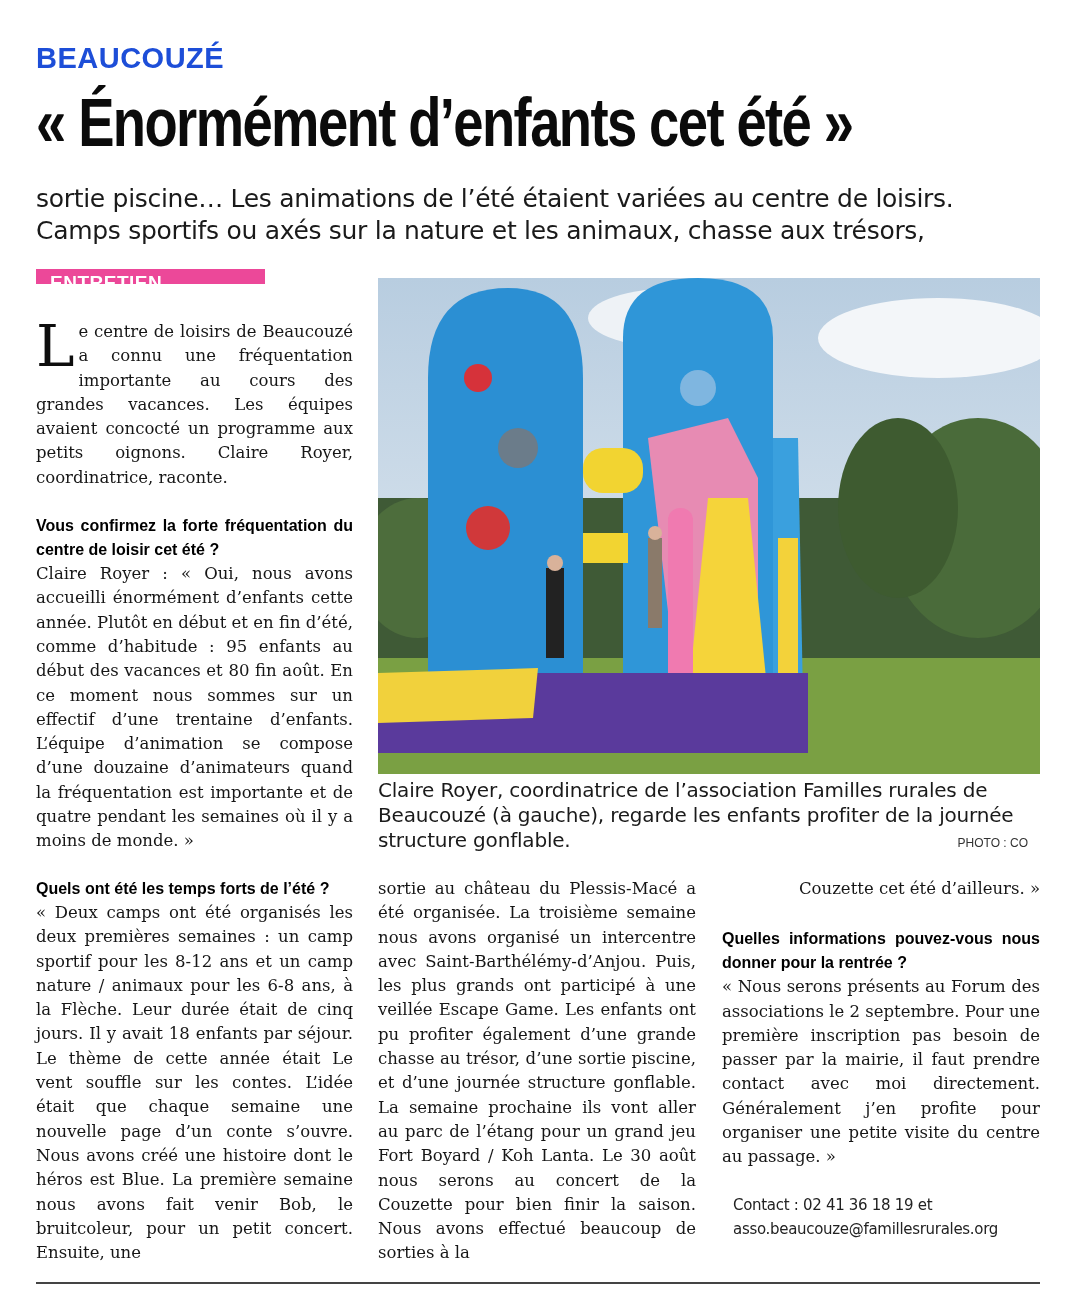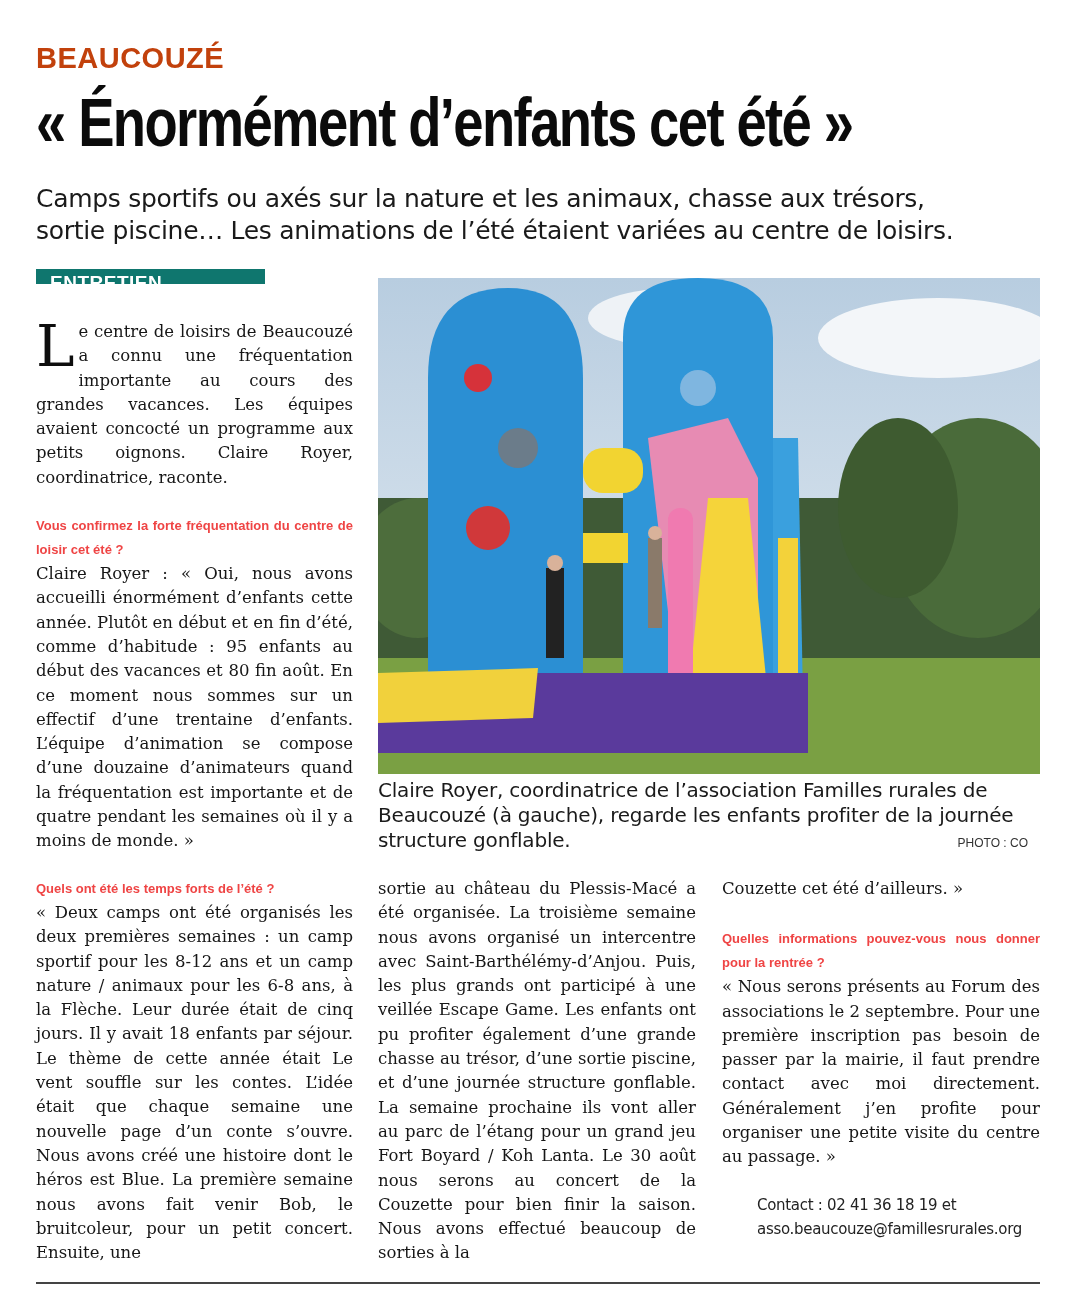--- a/index.html
+++ b/index.html
@@ -1,40 +1,40 @@
 <!DOCTYPE html>
 <html><head>
 <meta charset="utf-8">
 <style>
   html, body { margin:0; padding:0; background:#fff; }
   body { width:1080px; height:1305px; position:relative; overflow:hidden; color:#161616; }
-  .kicker { position:absolute; left:36px; top:42px; font-family:"Liberation Sans", sans-serif; font-weight:bold; font-size:29px; color:#c2410c; letter-spacing:0.5px; }
+  .kicker { position:absolute; left:36px; top:42px; font-family:"Liberation Sans", sans-serif; font-weight:bold; font-size:29px; color:#1d4ed8; letter-spacing:0.5px; }
   .headline { position:absolute; left:36px; top:82px; font-family:"Liberation Sans", sans-serif; font-weight:bold; font-size:68px; line-height:80px; letter-spacing:-2px; transform:scaleX(0.80); transform-origin:left top; white-space:nowrap; color:#0b0b0b; }
   .standfirst { position:absolute; left:36px; top:183px; width:1010px; font-family:"DejaVu Sans", sans-serif; font-size:25px; line-height:32px; color:#1a1a1a; letter-spacing:-0.3px; }
   .standfirst div { white-space:nowrap; }
-  .tag { position:absolute; left:36px; top:269px; width:229px; height:15px; background:#0f766e; color:#fff; font-family:"Liberation Sans", sans-serif; font-weight:bold; font-size:19px; line-height:28px; padding-left:14px; box-sizing:border-box; letter-spacing:0.5px; }
+  .tag { position:absolute; left:36px; top:269px; width:229px; height:15px; background:#ec4899; color:#fff; font-family:"Liberation Sans", sans-serif; font-weight:bold; font-size:19px; line-height:28px; padding-left:14px; box-sizing:border-box; letter-spacing:0.5px; }
   .col { position:absolute; font-family:"DejaVu Serif", serif; font-size:16.5px; line-height:24.3px; text-align:justify; color:#161616; }
   .col p { margin:0; }
-  .q { font-family:"Liberation Sans", sans-serif; font-weight:bold; font-size:13px; line-height:24px; color:#ef4444; margin:0; }
+  .q { font-family:"Liberation Sans", sans-serif; font-weight:bold; font-size:16px; line-height:24px; color:#000000; margin:0; }
   .dropcap { float:left; font-family:"DejaVu Serif", serif; font-size:58px; line-height:46px; margin:3px 4px 0 0; color:#0d0d0d; }
   .speaker { font-weight:normal; }
   .photo { position:absolute; left:378px; top:278px; width:662px; height:496px; overflow:hidden; background:#8fb0cf; }
   .caption { position:absolute; left:378px; top:778px; width:670px; font-family:"DejaVu Sans", sans-serif; font-size:20px; line-height:25px; color:#1a1a1a; letter-spacing:-0.2px; }
   .credit { position:absolute; right:52px; top:836px; font-family:Liberation Sans, sans-serif; font-size:12px; color:#333; }
-  .contact { position:absolute; left:733px; top:1193px; width:320px; font-family:"DejaVu Sans", sans-serif; font-size:15px; line-height:24px; color:#222; letter-spacing:-0.3px;margin-left:24px; }
+  .contact { position:absolute; left:733px; top:1193px; width:320px; font-family:"DejaVu Sans", sans-serif; font-size:15px; line-height:24px; color:#222; letter-spacing:-0.3px; }
   .rule { position:absolute; left:36px; top:1282px; width:1004px; height:2px; background:#444; }
 </style>
 </head>
 <body>
 
 <div class="kicker">BEAUCOUZÉ</div>
 <div class="headline">« Énormément d’enfants cet été »</div>
 <div class="standfirst">
+  <div>sortie piscine… Les animations de l’été étaient variées au centre de loisirs.</div>
   <div>Camps sportifs ou axés sur la nature et les animaux, chasse aux trésors,</div>
-  <div>sortie piscine… Les animations de l’été étaient variées au centre de loisirs.</div>
 </div>
 <div class="tag">ENTRETIEN</div>
 
 <div class="col" style="left:36px; top:320px; width:317px;">
   <p><span class="dropcap">L</span><span>e centre de loisirs de Beaucouzé a connu une fréquentation importante au cours des grandes vacances. Les équipes avaient concocté un programme aux petits oignons. Claire Royer, coordinatrice, raconte.</span></p>
   <p class="q" style="margin-top:24px;">Vous confirmez la forte fréquentation du centre de loisir cet été ?</p>
   <p><span class="speaker">Claire Royer :</span> <span>« Oui, nous avons accueilli énormément d’enfants cette année. Plutôt en début et en fin d’été, comme d’habitude : 95 enfants au début des vacances et 80 fin août. En ce moment nous sommes sur un effectif d’une trentaine d’enfants. L’équipe d’animation se compose d’une douzaine d’animateurs quand la fréquentation est importante et de quatre pendant les semaines où il y a moins de monde. »</span></p>
 </div>
 
 <div class="col" style="left:36px; top:877px; width:317px;">
@@ -80,19 +80,19 @@
   </svg>
 </div>
 <div class="caption">Claire Royer, coordinatrice de l’association Familles rurales de Beaucouzé (à gauche), regarde les enfants profiter de la journée structure gonflable.</div>
 <div class="credit">PHOTO : CO</div>
 
 <div class="col" style="left:378px; top:877px; width:318px;">
   <p>sortie au château du Plessis-Macé a été organisée. La troisième semaine nous avons organisé un intercentre avec Saint-Barthélémy-d’Anjou. Puis, les plus grands ont participé à une veillée Escape Game. Les enfants ont pu profiter également d’une grande chasse au trésor, d’une sortie piscine, et d’une journée structure gonflable. La semaine prochaine ils vont aller au parc de l’étang pour un grand jeu Fort Boyard / Koh Lanta. Le 30 août nous serons au concert de la Couzette pour bien finir la saison. Nous avons effectué beaucoup de sorties à la</p>
 </div>
 
 <div class="col" style="left:722px; top:877px; width:318px;">
-  <p style="text-align:left;">Couzette cet été d’ailleurs. »</p>
+  <p style="text-align:right;">Couzette cet été d’ailleurs. »</p>
   <p class="q" style="margin-top:26px;">Quelles informations pouvez-vous nous donner pour la rentrée ?</p>
   <p>« Nous serons présents au Forum des associations le 2 septembre. Pour une première inscription pas besoin de passer par la mairie, il faut prendre contact avec moi directement. Généralement j’en profite pour organiser une petite visite du centre au passage. »</p>
 </div>
 
 <div class="contact">Contact : 02 41 36 18 19 et asso.beaucouze@famillesrurales.org</div>
 <div class="rule"></div>
 
 </body></html>

